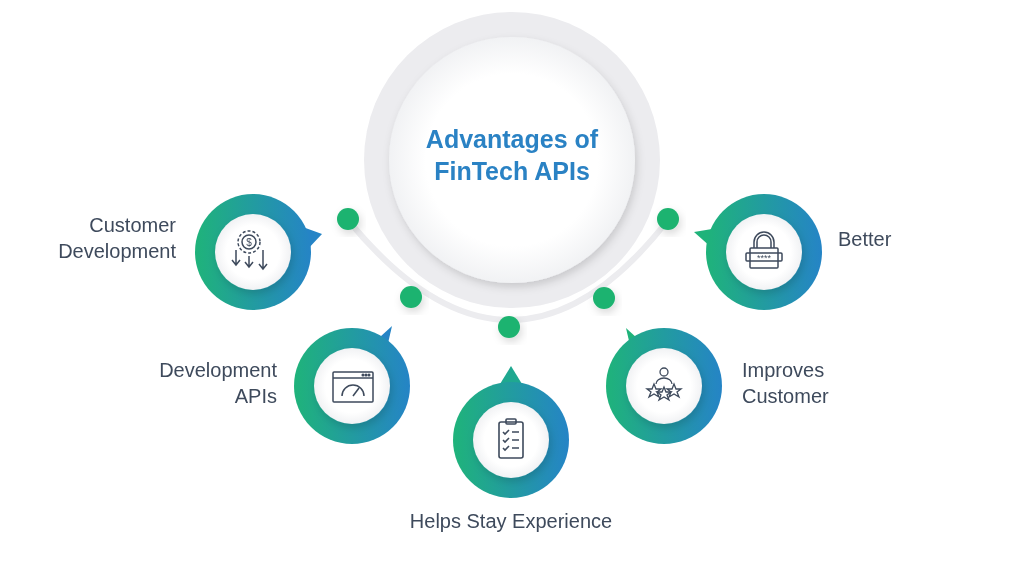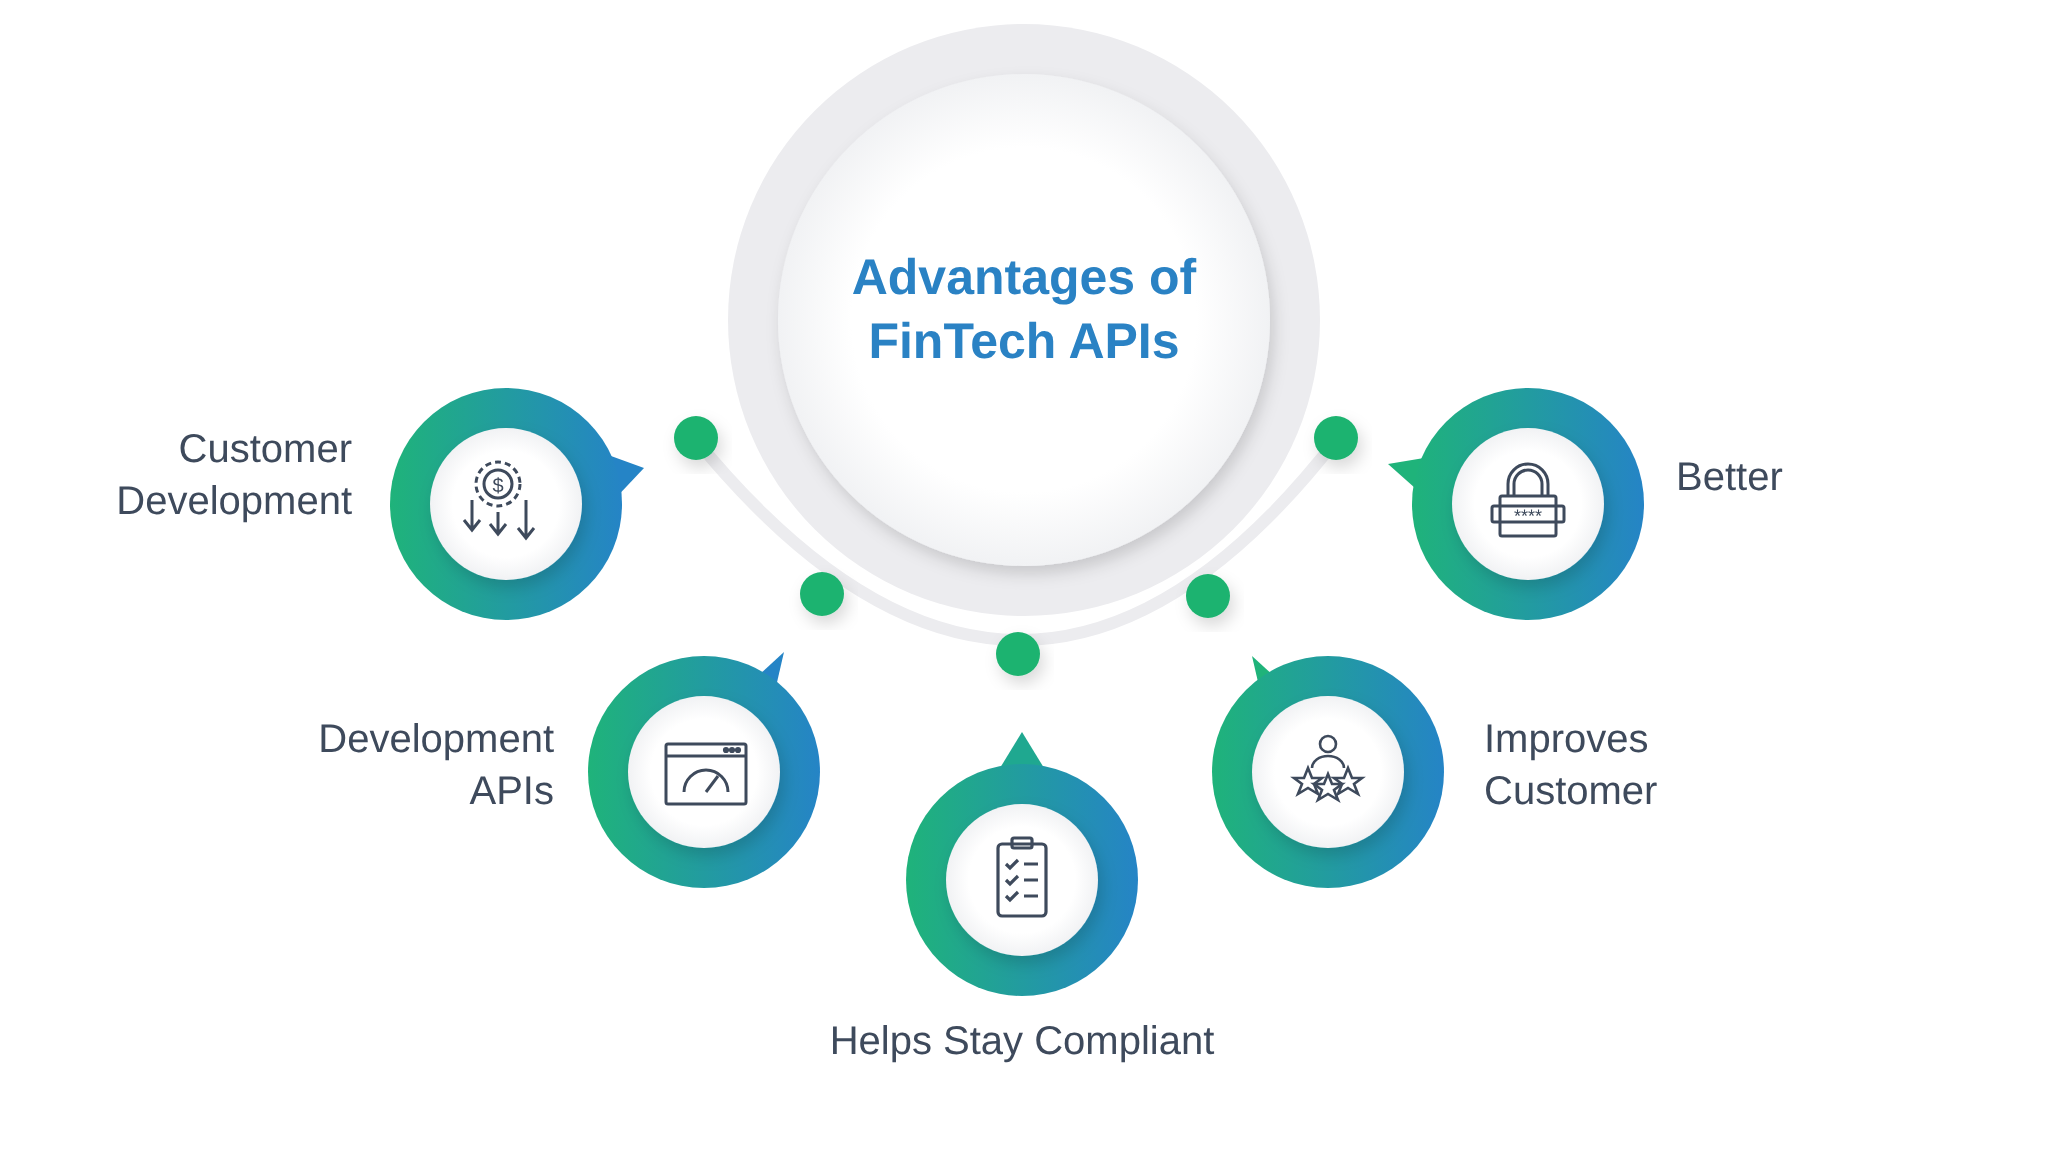--- a/index.html
+++ b/index.html
@@ -120,21 +120,21 @@
   <div>Customer</div>
   <div>Development</div>
 </div>
 
 <div class="label right-align" style="left:120px; top:357px; width:157px;">
   <div>Development</div>
   <div>APIs</div>
 </div>
 
 <div class="label center" style="left:380px; top:508px; width:262px;">
-  <div>Helps Stay Compliant</div>
+  <div>Helps Stay Experience</div>
 </div>
 
 <div class="label" style="left:742px; top:357px; width:200px;">
   <div>Improves</div>
   <div>Customer</div>
 </div>
 
 <div class="label" style="left:838px; top:226px; width:160px;">
   <div>Better</div>
 </div>

